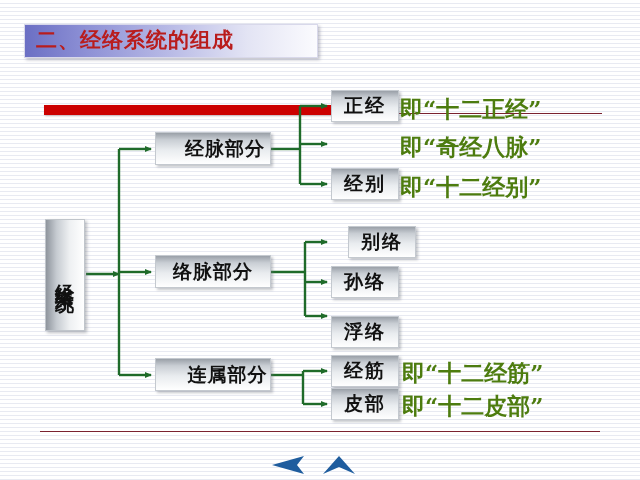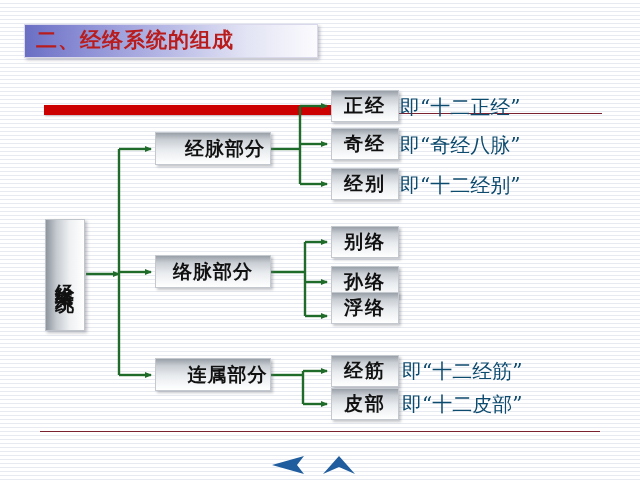--- a/index.html
+++ b/index.html
@@ -64,21 +64,21 @@
     font-weight:700;font-size:19px;color:#111;letter-spacing:3px;
     line-height:1;
   }
 
   .midbox{width:116px;height:33px;font-size:19px;letter-spacing:1px;}
   .leafbox{width:68px;height:32px;font-size:19px;letter-spacing:2px;}
 
   .note{
     position:absolute;
     font-family:"DejaVu Serif","Liberation Serif",serif;
-    font-weight:400;font-size:20px;color:#0c4a6e;white-space:nowrap;
+    font-weight:700;font-size:23px;color:#4d7c0f;white-space:nowrap;
     letter-spacing:0px;
   }
 
   
   .red-bar{
     position:absolute;left:44px;top:105px;width:288px;height:10px;
     background:#cc0000;
     box-shadow:1px 1px 2px rgba(120,60,60,.35);
   }
   .thin-rule{
@@ -155,37 +155,34 @@
   </div>
   <div class="nbox midbox" style="left:155px;top:358px;padding-left:29px;">
     <span>连属部分</span>
   </div>
 
   <div class="nbox leafbox" style="left:331px;top:90px;">
     <span>正经</span>
   </div>
   <div class="note" style="left:400px;top:94px;">即“十二正经”</div>
 
-  <div class="nbox leafbox" style="left:331px;top:128px;">
-    <span>奇经</span>
-  </div>
   <div class="note" style="left:400px;top:132px;text-align:right;">即“奇经八脉”</div>
 
   <div class="nbox leafbox" style="left:331px;top:168px;">
     <span>经别</span>
   </div>
   <div class="note" style="left:400px;top:172px;">即“十二经别”</div>
 
-  <div class="nbox leafbox" style="left:331px;top:226px;">
+  <div class="nbox leafbox" style="left:348px;top:226px;">
     <span>别络</span>
   </div>
   <div class="nbox leafbox" style="left:331px;top:266px;">
     <span>孙络</span>
   </div>
-  <div class="nbox leafbox" style="left:331px;top:292px;">
+  <div class="nbox leafbox" style="left:331px;top:316px;">
     <span>浮络</span>
   </div>
 
   <div class="nbox leafbox" style="left:331px;top:355px;">
     <span>经筋</span>
   </div>
   <div class="note" style="left:402px;top:358px;">即“十二经筋”</div>
 
   <div class="nbox leafbox" style="left:331px;top:388px;">
     <span>皮部</span>

